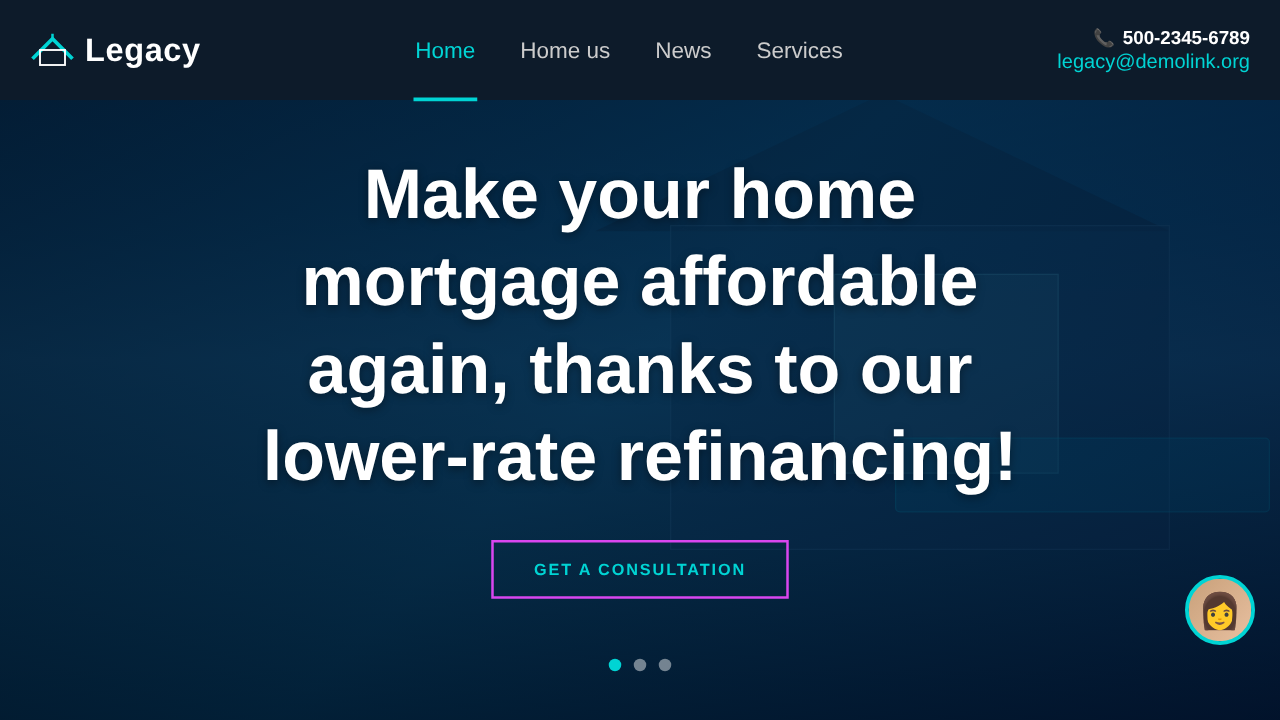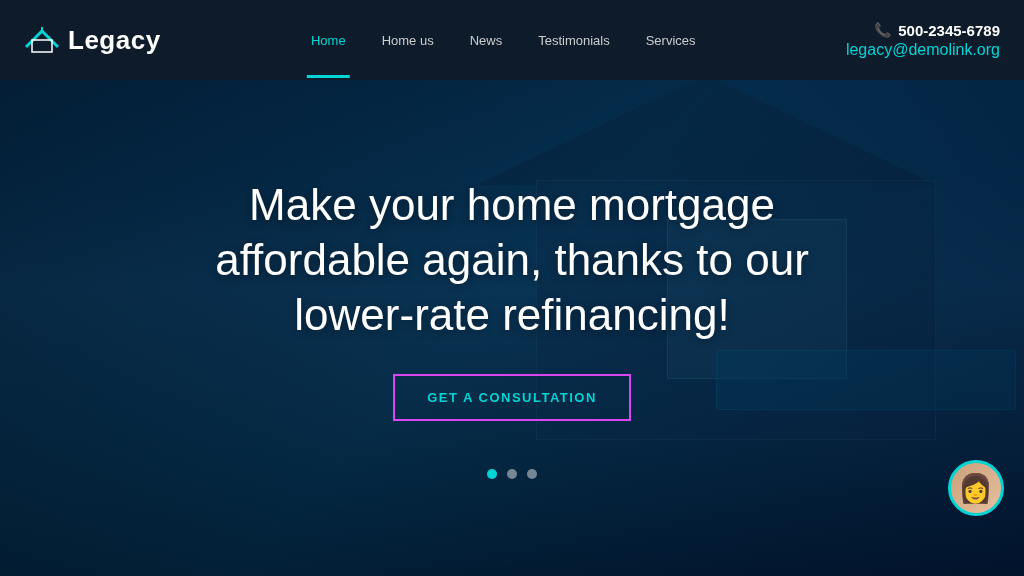--- a/index.html
+++ b/index.html
@@ -37,21 +37,21 @@
     }
 
     .nav {
       display: flex;
       align-items: center;
       gap: 0;
     }
 
     .nav-item {
       color: #cccccc;
-      font-size: 13px;
+      font-size: 18px;
       padding: 8px 18px;
       cursor: pointer;
       text-decoration: none;
       position: relative;
       transition: color 0.2s;
     }
 
     .nav-item.active {
       color: #00d4d4;
     }
@@ -178,22 +178,22 @@
       flex-direction: column;
       align-items: center;
       justify-content: center;
       z-index: 2;
       padding: 0 40px;
       text-align: center;
     }
 
     .hero-heading {
       color: #ffffff;
-      font-size: 44px;
-      font-weight: 400;
+      font-size: 56px;
+      font-weight: 700;
       line-height: 1.25;
       max-width: 660px;
       margin-bottom: 32px;
       text-shadow: 0 2px 8px rgba(0,0,0,0.4);
     }
 
     .cta-button {
       background: transparent;
       border: 2px solid #d946ef;
       color: #00d4d4;
@@ -269,21 +269,20 @@
         <line x1="18" y1="6" x2="18" y2="2" stroke="#00d4d4" stroke-width="2"></line>
         <rect x="8" y="15" width="20" height="12" fill="none" stroke="#ffffff" stroke-width="1.5"></rect>
       </svg>
       <span class="logo-text">Legacy</span>
     </div>
 
     <nav class="nav">
       <a class="nav-item active">Home</a>
       <a class="nav-item">Home us</a>
       <a class="nav-item">News</a>
-      <a class="nav-item">Testimonials</a>
       <a class="nav-item">Services</a>
     </nav>
 
     <div class="contact-area">
       <div class="phone-line">
         <span class="phone-icon">📞</span>
         <span>500-2345-6789</span>
       </div>
       <div class="email-line">legacy@demolink.org</div>
     </div>

